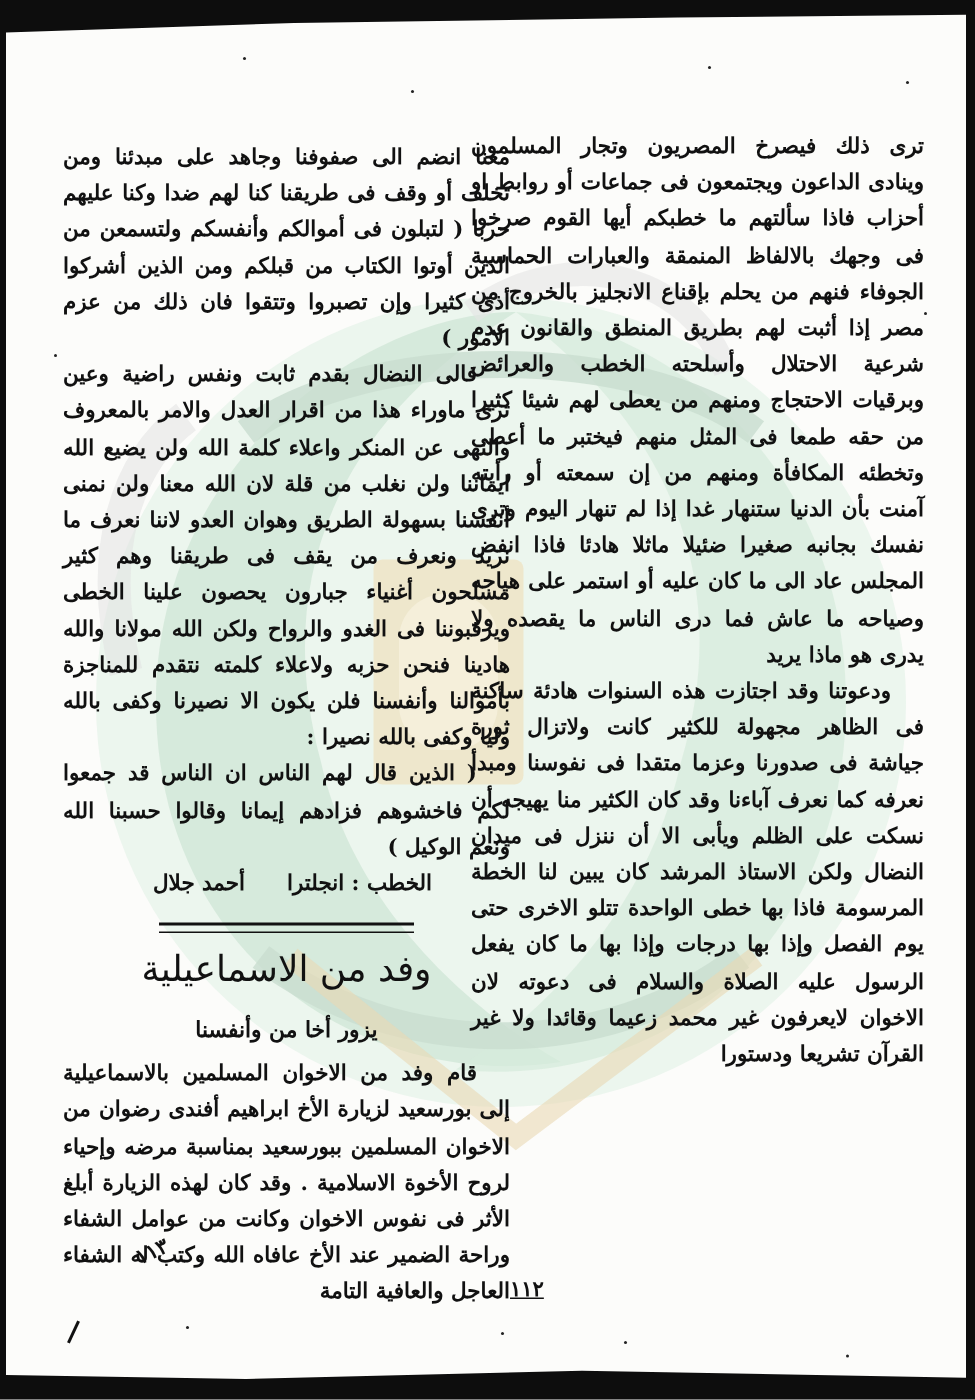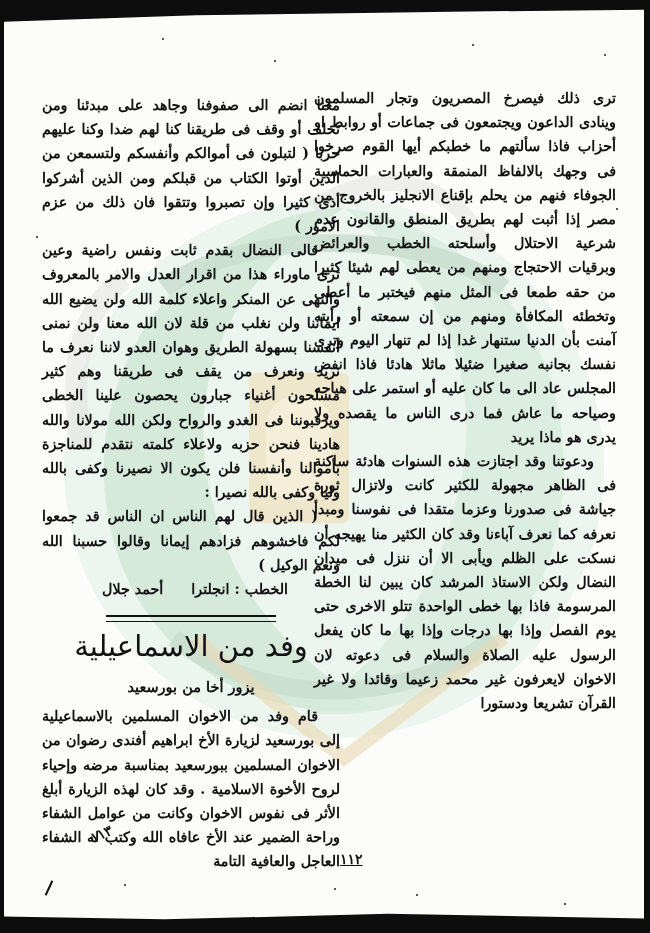--- a/index.html
+++ b/index.html
@@ -25,21 +25,21 @@
     .column p { margin: 0; text-align-last: right; }
     .col-right { left: 310px; top: 78px; width: 302px; }
     .col-left  { left: 38px;  top: 85px; width: 298px; }
     .indent { text-indent: 22px; }
     .sig-row { display: flex; justify-content: space-between; padding: 0 52px 0 60px; }
     .rule {
       width: 170px; height: 4px; margin: 14px auto 2px auto;
       border-top: 2px solid #111; border-bottom: 1px solid #111;
     }
     .article-title {
-      text-align: center; font-size: 29px; line-height: 44px; font-weight: normal;
+      text-align: center; font-size: 24px; line-height: 44px; font-weight: normal;
       color: #111; margin: 2px 0 6px 0;
     }
     .article-subtitle { text-align: center; font-size: 14.5px; line-height: 26px; margin-bottom: 4px; }
     .page-number { position: absolute; font-size: 14px; font-weight: bold; color: #111; direction: rtl; }
     .pn-right { left: 336px; top: 843px; text-decoration: underline; }
     .pn-left  { left: 86px;  top: 818px; transform: rotate(-25deg); }
     .speck { position: absolute; background: #222; border-radius: 50%; }
     .scan-mark { position: absolute; background: #111; }
   </style>
 </head>
@@ -68,21 +68,21 @@
   <div class="column col-left">
     <p>معنا انضم الى صفوفنا وجاهد على مبدئنا ومن تخلف أو وقف فى طريقنا كنا لهم ضدا وكنا عليهم حربا ( لتبلون فى أموالكم وأنفسكم ولتسمعن من الذين أوتوا الكتاب من قبلكم ومن الذين أشركوا أذى كثيرا وإن تصبروا وتتقوا فان ذلك من عزم الامور )</p>
     <p class="indent">فالى النضال بقدم ثابت ونفس راضية وعين ترى ماوراء هذا من اقرار العدل والامر بالمعروف والنهى عن المنكر واعلاء كلمة الله ولن يضيع الله ايماننا ولن نغلب من قلة لان الله معنا ولن نمنى أنفسنا بسهولة الطريق وهوان العدو لاننا نعرف ما نريد ونعرف من يقف فى طريقنا وهم كثير مسلحون أغنياء جبارون يحصون علينا الخطى ويرقبوننا فى الغدو والرواح ولكن الله مولانا والله هادينا فنحن حزبه ولاعلاء كلمته نتقدم للمناجزة بأموالنا وأنفسنا فلن يكون الا نصيرنا وكفى بالله وليا وكفى بالله نصيرا :</p>
     <p class="indent">( الذين قال لهم الناس ان الناس قد جمعوا لكم فاخشوهم فزادهم إيمانا وقالوا حسبنا الله ونعم الوكيل )</p>
     <div class="sig-row">
       <span>الخطب : انجلترا</span>
       <span>أحمد جلال</span>
     </div>
     <div class="rule"></div>
     <div class="article-title">وفد من الاسماعيلية</div>
-    <div class="article-subtitle">يزور أخا من بورسعيد</div>
+    <div class="article-subtitle">يزور أخا من وأنفسنا</div>
     <p class="indent">قام وفد من الاخوان المسلمين بالاسماعيلية إلى بورسعيد لزيارة الأخ ابراهيم أفندى رضوان من الاخوان المسلمين ببورسعيد بمناسبة مرضه وإحياء لروح الأخوة الاسلامية . وقد كان لهذه الزيارة أبلغ الأثر فى نفوس الاخوان وكانت من عوامل الشفاء وراحة الضمير عند الأخ عافاه الله وكتب له الشفاء العاجل والعافية التامة</p>
   </div>
 
   <div class="page-number pn-right">١١٢</div>
   <div class="page-number pn-left">١١٣</div>
 
   <div class="scan-mark" style="left:44px;top:872px;width:2px;height:16px;transform:rotate(25deg);"></div>
   <div class="speck" style="left:158px;top:30px;width:2px;height:2px;"></div>
   <div class="speck" style="left:270px;top:52px;width:2px;height:2px;"></div>
   <div class="speck" style="left:468px;top:36px;width:2px;height:2px;"></div>

